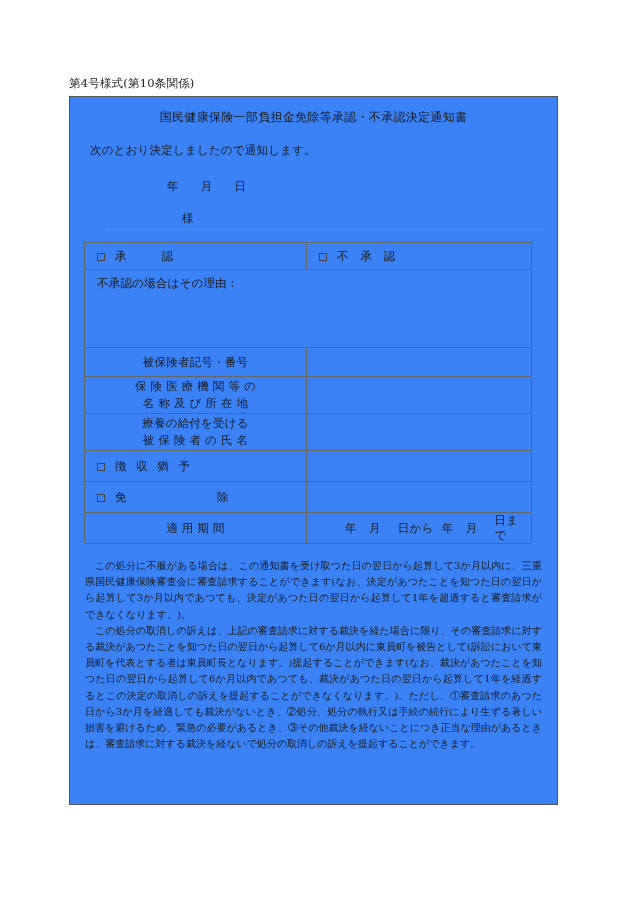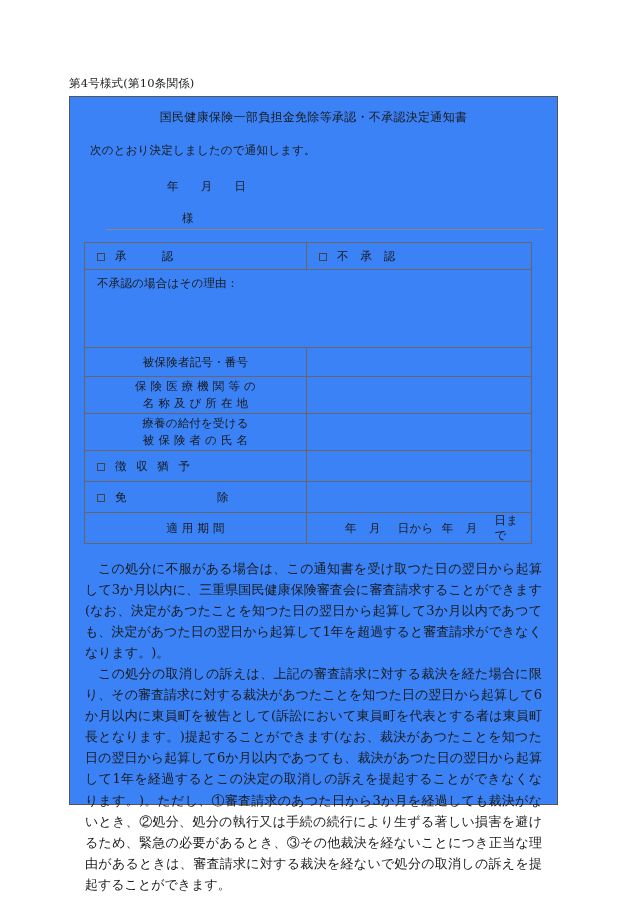--- a/index.html
+++ b/index.html
@@ -129,21 +129,21 @@
   }
   .period-inner .g1 { display: inline-block; width: 35px; }
   .period-inner .g2 { display: inline-block; width: 42px; }
   .period-inner .g3 { display: inline-block; width: 64px; }
   .sp3 { letter-spacing: 3px; }
   .sp5 { letter-spacing: 14px; }
 
   
   .notes {
     margin: 14px 15px 12px 15px;
-    font-size: 13px;
+    font-size: 10px;
     line-height: 1.62;
     text-align: justify;
     text-justify: inter-ideograph;
   }
   .notes p {
     margin: 0;
     text-indent: 1em;
   }
 </style>
 </head>

